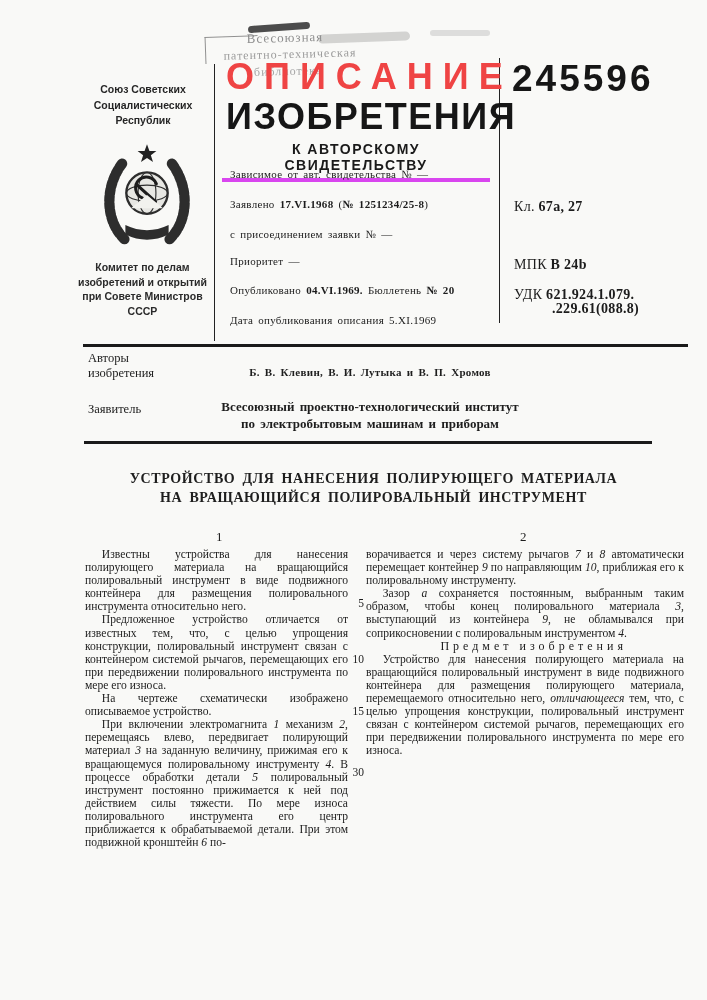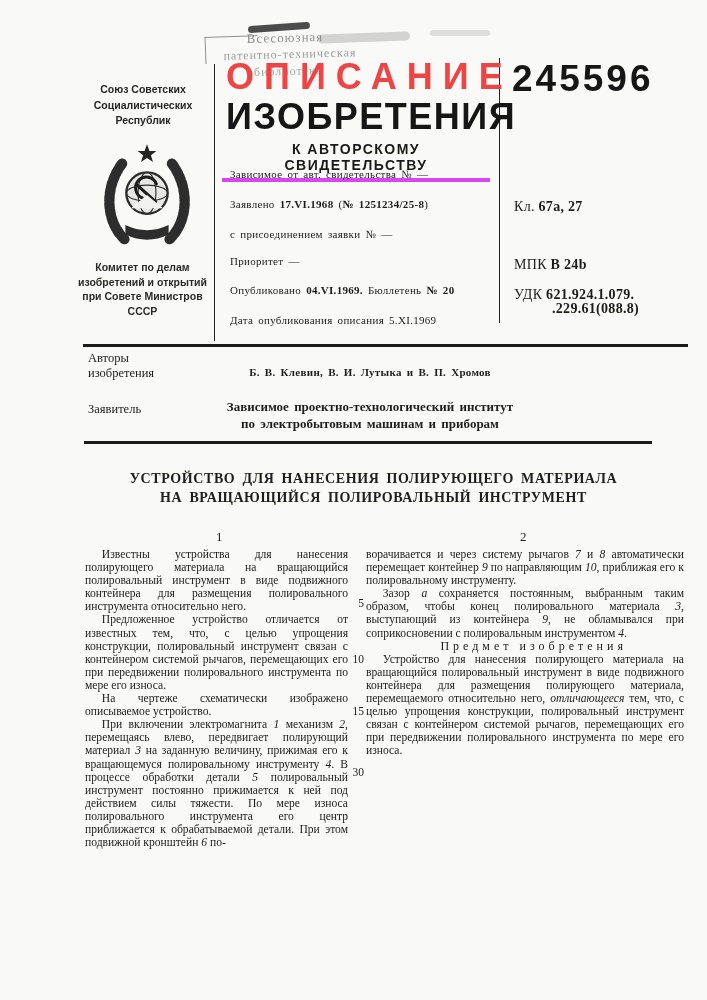--- a/index.html
+++ b/index.html
@@ -157,21 +157,21 @@
   <div class="class-item" style="top:301px;left:552px;"><b>.229.61(088.8)</b></div>
 
   <div class="attr-label" style="top:351px;">
     <div>Авторы</div>
     <div>изобретения</div>
   </div>
   <div class="authors-names">Б. В. Клевин, В. И. Лутыка и В. П. Хромов</div>
 
   <div class="attr-label" style="top:402px;">Заявитель</div>
   <div class="applicant-name">
-    <div>Зависимое проектно-технологический институт</div>
+    <div>Всесоюзный проектно-технологический институт</div>
     <div>по электробытовым машинам и приборам</div>
   </div>
 
   <div class="inv-title">
     <div>УСТРОЙСТВО ДЛЯ НАНЕСЕНИЯ ПОЛИРУЮЩЕГО МАТЕРИАЛА</div>
     <div>НА ВРАЩАЮЩИЙСЯ ПОЛИРОВАЛЬНЫЙ ИНСТРУМЕНТ</div>
   </div>
 
   <div class="col-num col-num-1">1</div>
   <div class="col-num col-num-2">2</div>

